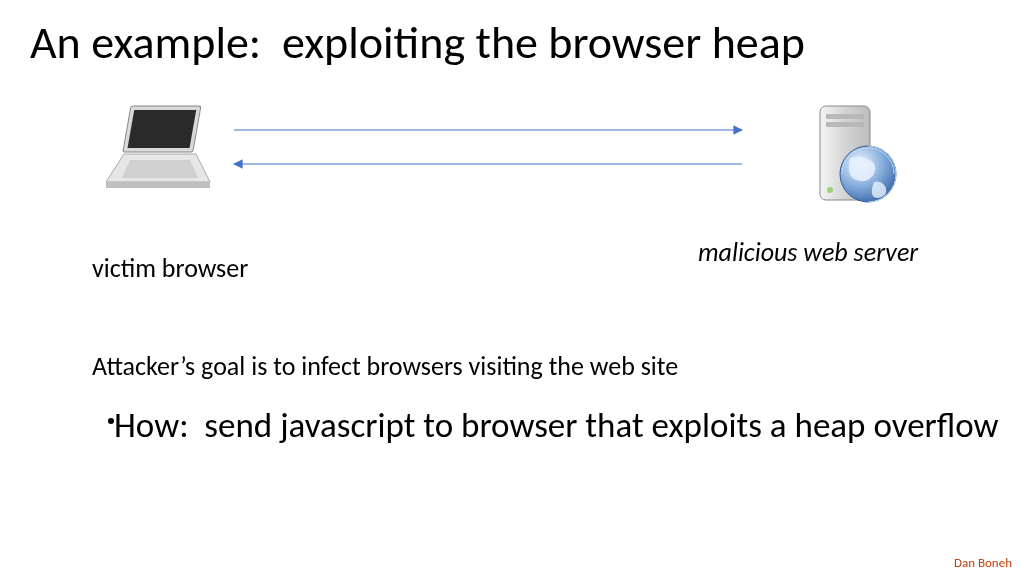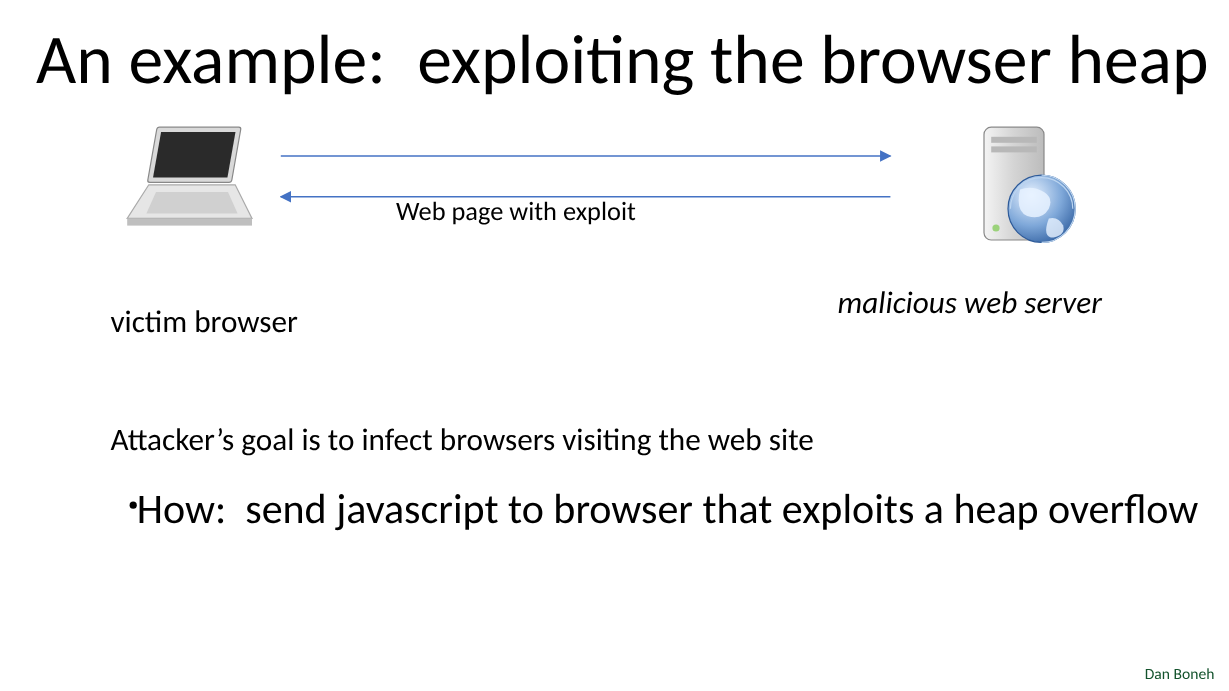--- a/index.html
+++ b/index.html
@@ -1,32 +1,32 @@
 <!DOCTYPE html>
 <html><head>
 <meta charset="utf-8">
 <style>
   html,body{margin:0;padding:0;width:1024px;height:576px;background:#fff;
     font-family:Calibri,"Segoe UI",Arial,sans-serif;color:#000;overflow:hidden;}
   .slide{position:relative;width:1024px;height:576px;}
-  .title{position:absolute;left:30px;top:14px;font-size:58px;}
+  .title{position:absolute;left:30px;top:14px;font-size:46px;}
   .diagram{position:absolute;left:60px;top:100px;width:904px;height:170px;}
   .laptop{position:absolute;left:40px;top:0;}
   .server{position:absolute;left:730px;top:2px;}
   .arrow-label{position:absolute;font-size:22px;text-decoration:underline;}
   .lbl-req{left:288px;top:0;}
   .lbl-resp{left:270px;top:62px;text-decoration:none;}
   .caption{position:absolute;font-size:26px;}
   .cap-victim{left:92px;top:252px;}
   .cap-server{left:698px;top:236px;font-style:italic;}
   .body-line{position:absolute;left:92px;font-size:26px;}
   .line1{top:350px;}
   .bullet-row{position:absolute;left:108px;top:404px;display:flex;gap:0;font-size:35px;}
   .bullet-dot{width:6px;height:6px;background:#000;border-radius:50%;margin-top:14px;}
-  .footer{position:absolute;right:12px;bottom:6px;font-size:13px;color:#14532d;}
+  .footer{position:absolute;right:12px;bottom:6px;font-size:13px;color:#c2410c;}
   svg{display:block;}
 </style>
 </head>
 <body>
 <div class="slide">
 
 <div class="title">An example:&nbsp; exploiting the browser heap</div>
 
 <div class="diagram">
 
@@ -48,21 +48,20 @@
         <path d="M0,0 L10,5 L0,10 z" fill="#4472c4"></path>
       </marker>
       <marker id="ah-l" viewBox="0 0 10 10" refX="1" refY="5" markerWidth="8" markerHeight="8" orient="auto">
         <path d="M10,0 L0,5 L10,10 z" fill="#4472c4"></path>
       </marker>
     </defs>
     <line x1="4" y1="8" x2="512" y2="8" stroke="#4472c4" stroke-width="1.2" marker-end="url(#ah-r)"></line>
     <line x1="4" y1="42" x2="512" y2="42" stroke="#4472c4" stroke-width="1.2" marker-start="url(#ah-l)"></line>
   </svg>
 
-  <div class="arrow-label lbl-resp">Web page with exploit</div>
 
   <div class="server">
     <svg width="120" height="110" viewBox="0 0 120 110">
       <rect x="30" y="4" width="50" height="94" rx="6" fill="url(#gTower)" stroke="#888"></rect>
       <defs>
         <linearGradient id="gTower" x1="0" y1="0" x2="1" y2="0">
           <stop offset="0" stop-color="#f4f4f4"></stop>
               <stop offset="0.5" stop-color="#d4d4d4"></stop>
               <stop offset="1" stop-color="#bcbcbc"></stop>
         </linearGradient>

